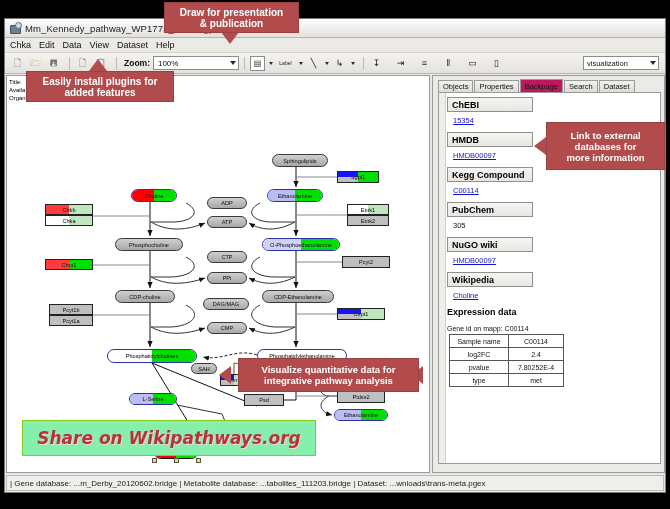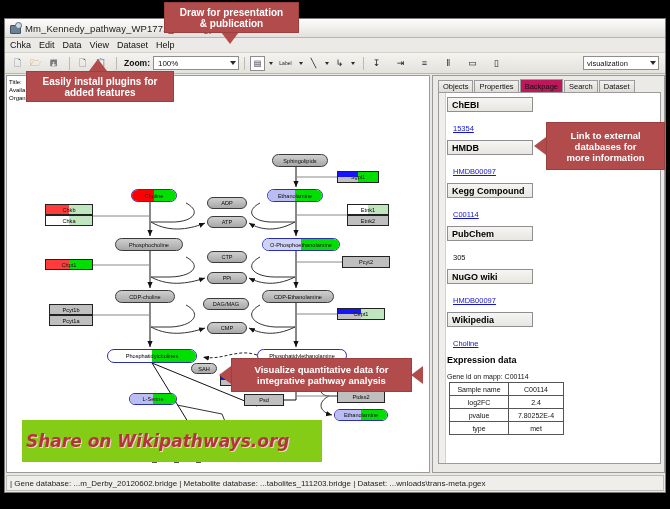--- a/index.html
+++ b/index.html
@@ -80,21 +80,21 @@
   .tabs{position:absolute;left:5px;top:3px;right:3px;height:13px;display:flex;align-items:flex-end;}
   .tab{height:11px;border:1px solid #9b9b9b;border-bottom:none;background:linear-gradient(#f2f1ee,#dedcd6);
        font-size:7.5px;color:#111;padding:0 4px;display:flex;align-items:center;margin-right:1px;justify-content:flex-end;}
   .tab.sel{background:#be185d;height:12px;font-weight:normal;}
   .bpbody{position:absolute;left:5px;top:16px;right:3px;bottom:8px;background:#fff;
           border:1px solid #9b9b9b;box-sizing:border-box;overflow:hidden;}
   .bpscroll{position:absolute;left:0;top:0;width:6px;bottom:0;background:#efeeeb;border-right:1px solid #d3d1cb;}
   .bp-inner{position:absolute;left:8px;top:4px;right:4px;bottom:2px;}
   .dbhead{width:86px;height:15px;background:linear-gradient(#f6f5f2,#e8e6e1);border:1px solid #8f8f8f;
           display:flex;align-items:center;padding-left:4px;box-sizing:border-box;
-          font-size:9px;font-weight:bold;color:#000;margin-bottom:12px;}
+          font-size:9px;font-weight:bold;color:#000;margin-bottom:4px;}
   .dblink{font-size:7.5px;color:#1414cf;text-decoration:underline;margin:0 0 7px 6px;display:block;}
   .dbplain{font-size:7.5px;color:#111;margin:0 0 7px 6px;display:block;}
   .exprhead{font-size:9px;font-weight:bold;color:#000;margin:2px 0 8px 0;}
   .geneid{font-size:7px;color:#111;margin-bottom:2px;}
   table.expr{border-collapse:collapse;margin-left:2px;}
   table.expr td{border:1px solid #555;font-size:7px;color:#111;text-align:center;
                 height:12px;padding:0 3px;background:#fff;}
   table.expr td.k{width:52px;}
   table.expr td.v{width:48px;}
 
@@ -102,22 +102,22 @@
   .callout{position:absolute;background:#b24b4b;border:1px solid #9c3f3f;color:#fff;
            font-weight:bold;text-align:center;display:flex;align-items:center;justify-content:center;
            box-sizing:border-box;z-index:40;}
   .ctext{padding:2px 4px;line-height:11px;}
   .arrow-d{position:absolute;z-index:39;width:0;height:0;border-left:9px solid transparent;
            border-right:9px solid transparent;border-top:12px solid #b24b4b;}
   .arrow-l{position:absolute;z-index:39;width:0;height:0;border-top:9px solid transparent;
            border-bottom:9px solid transparent;border-right:12px solid #b24b4b;}
   .arrow-u{position:absolute;z-index:39;width:0;height:0;border-left:9px solid transparent;
            border-right:9px solid transparent;border-bottom:12px solid #b24b4b;}
-  .sharebox{position:absolute;z-index:40;border:4px solid #84cc16;background:#84cc16;
-            display:flex;align-items:center;}
+  .sharebox{position:absolute;z-index:40;border:1px solid #84cc16;background:#86efac;
+            display:flex;align-items:center;justify-content:center;}
   .sharebox span{font-size:17px;font-weight:bold;font-style:italic;color:#b5333a;
                  font-family:"DejaVu Sans",sans-serif;text-shadow:1px 1px 0 #efd7d7;}
 </style>
 </head>
 <body>
 
 <div id="root">
 
   <div class="window">
 
@@ -544,21 +544,21 @@
 
   <div class="callout" style="left:546px;top:122px;width:119px;height:48px;font-size:9.5px">
     <div class="ctext">
       <div>Link  to external</div>
       <div>databases  for</div>
       <div>more information</div>
     </div>
   </div>
   <div class="arrow-l" style="left:534px;top:137px"></div>
 
-  <div class="callout" style="left:231px;top:358px;width:181px;height:34px;font-size:9.5px">
+  <div class="callout" style="left:238px;top:358px;width:181px;height:34px;font-size:9.5px">
     <div class="ctext">
       <div>Visualize quantitative data  for</div>
       <div>integrative pathway analysis</div>
     </div>
   </div>
   <div class="arrow-l" style="left:219px;top:366px"></div>
   <div class="arrow-l" style="left:411px;top:366px;border-right-color:#b24b4b"></div>
 
   <div class="sharebox" style="left:22px;top:420px;width:292px;height:34px">
     <span>Share on Wikipathways.org</span>

